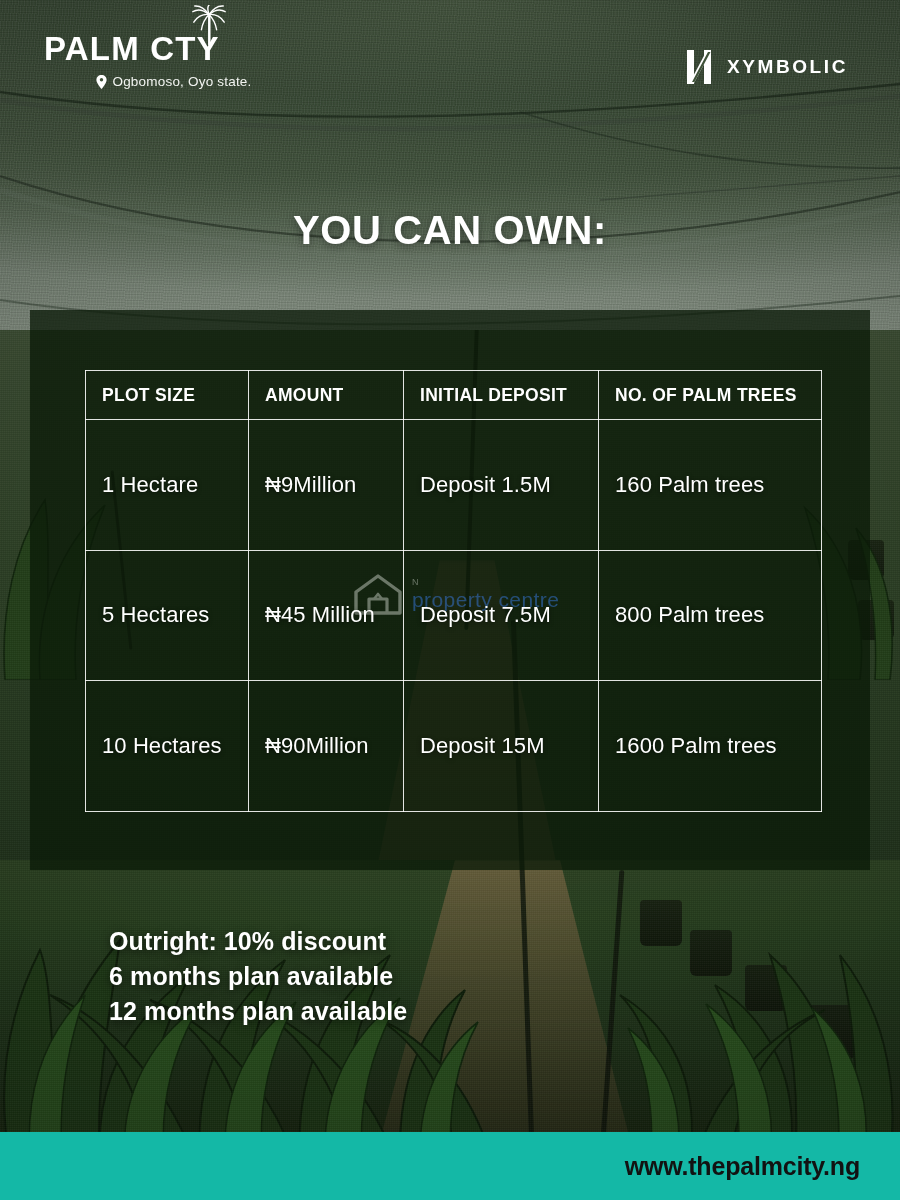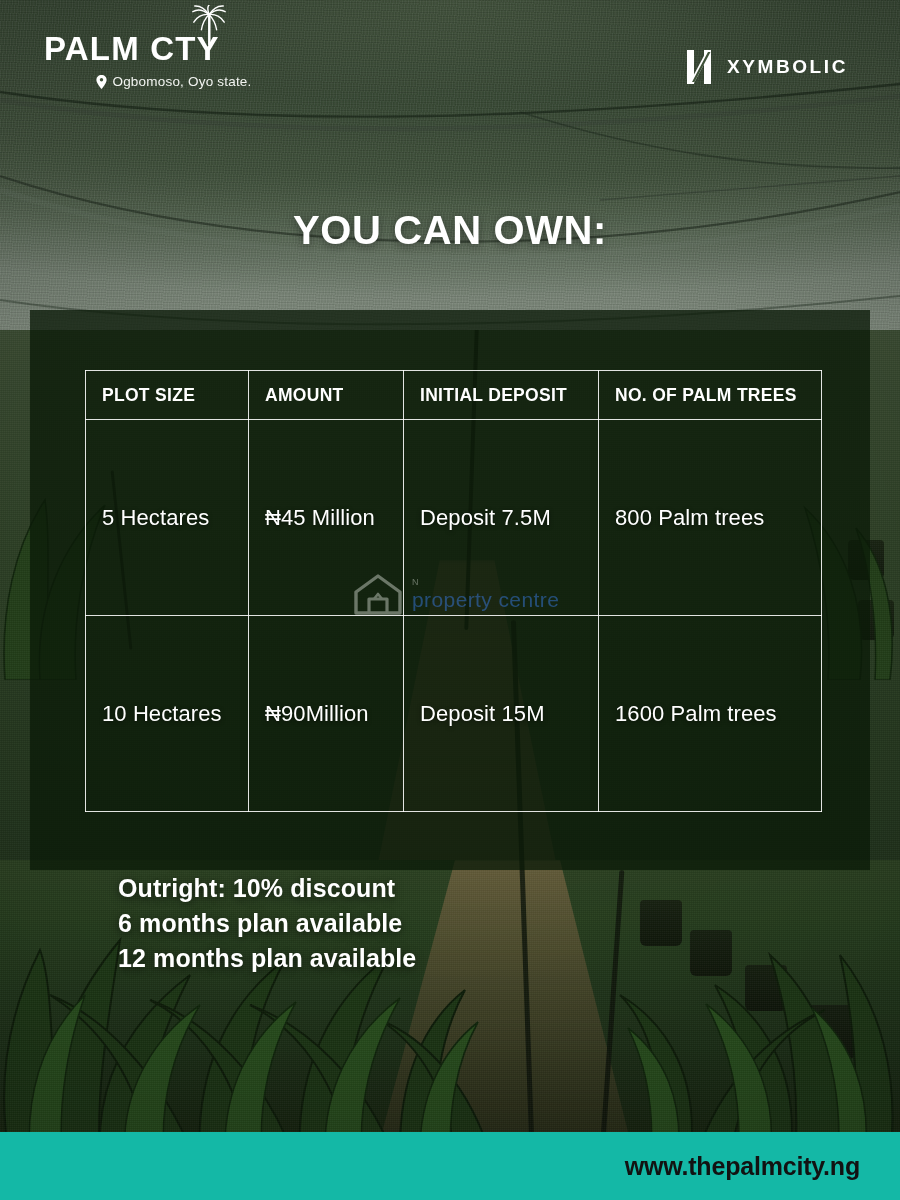--- a/index.html
+++ b/index.html
@@ -232,24 +232,24 @@
     pointer-events: none;
   }
   .wm-icon { width: 52px; height: 44px; }
   .wm-text-wrap { display: flex; flex-direction: column; line-height: 1; }
   .wm-sup { font-size: 9px; color: #cfd6cc; letter-spacing: .5px; margin-bottom: 2px; }
   .wm-text { font-size: 21px; color: #3b82f6; letter-spacing: .4px; }
 
   
   .offers {
     position: absolute;
-    left: 96px; top: 872px;
+    left: 96px; top: 925px;
     display: flex;
     align-items: flex-end;
-    gap: 15px;
+    gap: 6px;
   }
   .offer-bar {
     width: 7px;
     background: #F0811A;
     border-radius: 1px;
     flex: 0 0 auto;
   }
   .offer-lines {
     display: flex;
     flex-direction: column;
@@ -434,20 +434,26 @@
       <thead>
         <tr>
           <th>PLOT SIZE</th>
           <th>AMOUNT</th>
           <th>INITIAL DEPOSIT</th>
           <th>NO. OF PALM TREES</th>
         </tr>
       </thead>
       <tbody>
         <tr>
+          <td>1 Hectare</td>
+          <td>₦9Million</td>
+          <td>Deposit 1.5M</td>
+          <td>160 Palm trees</td>
+        </tr>
+        <tr>
           <td>5 Hectares</td>
           <td>₦45 Million</td>
           <td>Deposit 7.5M</td>
           <td>800 Palm trees</td>
         </tr>
         <tr>
           <td>10 Hectares</td>
           <td>₦90Million</td>
           <td>Deposit 15M</td>
           <td>1600 Palm trees</td>

